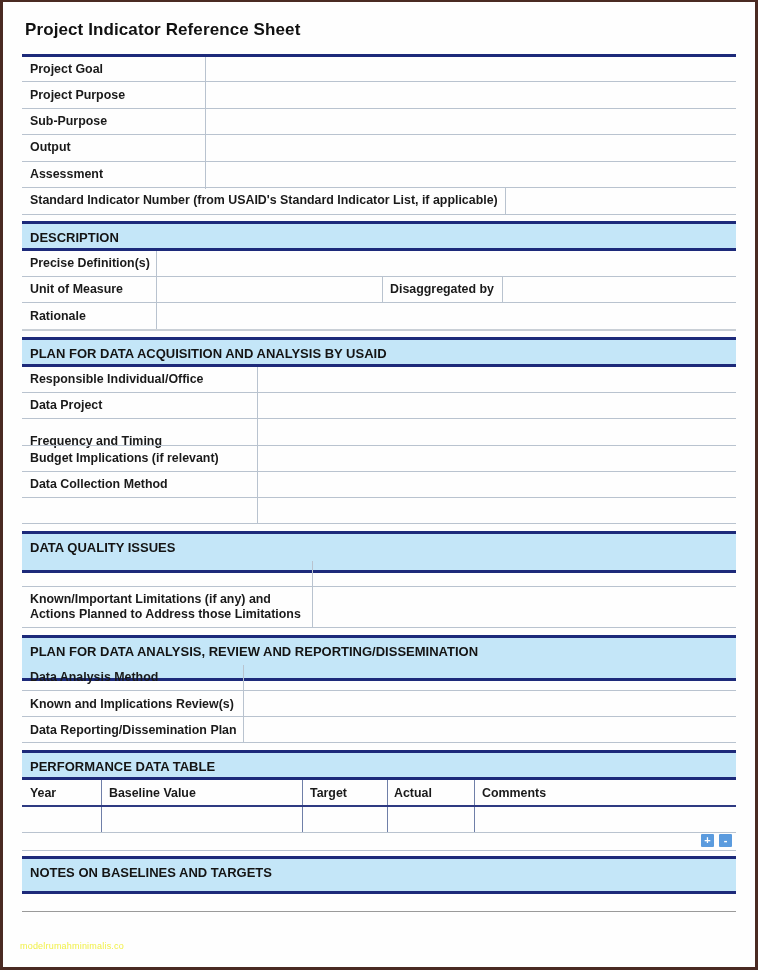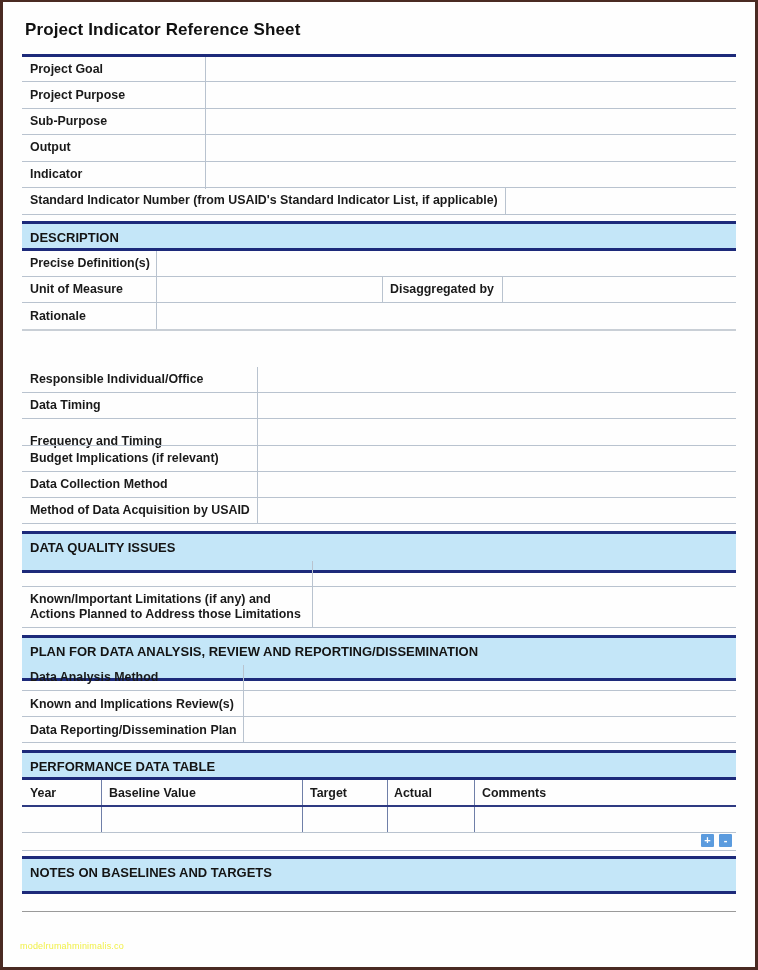--- a/index.html
+++ b/index.html
@@ -59,21 +59,21 @@
   <div class="rule-light" style="top:106px"></div>
 
   <div class="label" style="top:112px">Sub-Purpose</div>
   <div class="cell" style="left:203px; top:107px; width:530px; height:26px"></div>
   <div class="rule-light" style="top:132px"></div>
 
   <div class="label" style="top:138px">Output</div>
   <div class="cell" style="left:203px; top:133px; width:530px; height:26px"></div>
   <div class="rule-light" style="top:159px"></div>
 
-  <div class="label" style="top:165px">Indicator</div>
+  <div class="label" style="top:165px">Assessment</div>
   <div class="cell" style="left:203px; top:160px; width:530px; height:26px"></div>
   <div class="rule-light" style="top:185px"></div>
 
   <div class="label" style="top:191px">Standard Indicator Number (from USAID's Standard Indicator List, if applicable)</div>
   <div class="vline" style="left:502px; top:186px; height:26px"></div>
   <div class="cell" style="left:503px; top:186px; width:230px; height:26px"></div>
   <div class="rule-light" style="top:212px"></div>
 
   <div class="section" style="top:219px; height:30px">
     <span style="top:6px">DESCRIPTION</span>
@@ -89,43 +89,45 @@
   <div class="vline" style="left:379px; top:275px; height:26px"></div>
   <div class="label" style="left:387px; top:280px">Disaggregated by</div>
   <div class="vline" style="left:499px; top:275px; height:26px"></div>
   <div class="cell" style="left:500px; top:275px; width:233px; height:25px"></div>
   <div class="rule-light" style="top:300px"></div>
 
   <div class="label" style="top:307px">Rationale</div>
   <div class="cell" style="left:154px; top:301px; width:579px; height:26px"></div>
   <div class="rule-light" style="top:327px; height:2px; background:#c9cfd6"></div>
 
+  <div class="section" style="top:335px; height:30px">
+    <span style="top:6px">PLAN FOR DATA ACQUISITION AND ANALYSIS BY USAID</span>
+  </div>
   <div class="vline" style="left:254px; top:365px; height:157px"></div>
 
   <div class="label" style="top:370px">Responsible Individual/Office</div>
   <div class="cell" style="left:255px; top:365px; width:478px; height:25px"></div>
   <div class="rule-light" style="top:390px"></div>
 
-  <div class="label" style="top:396px">Data Timing</div>
+  <div class="label" style="top:396px">Data Project</div>
   <div class="cell" style="left:255px; top:391px; width:478px; height:25px"></div>
   <div class="rule-light" style="top:416px"></div>
 
   <div class="label" style="top:432px">Frequency and Timing</div>
   <div class="cell" style="left:255px; top:417px; width:478px; height:25px"></div>
   <div class="rule-light" style="top:443px"></div>
 
   <div class="label" style="top:449px">Budget Implications (if relevant)</div>
   <div class="cell" style="left:255px; top:444px; width:478px; height:25px"></div>
   <div class="rule-light" style="top:469px"></div>
 
   <div class="label" style="top:475px">Data Collection Method</div>
   <div class="cell" style="left:255px; top:470px; width:478px; height:25px"></div>
   <div class="rule-light" style="top:495px"></div>
 
-  <div class="label" style="top:501px">Method of Data Acquisition by USAID</div>
   <div class="cell" style="left:255px; top:496px; width:478px; height:25px"></div>
   <div class="rule-light" style="top:521px"></div>
 
   <div class="section" style="top:529px; height:42px">
     <span style="top:6px">DATA QUALITY ISSUES</span>
   </div>
   <div class="vline" style="left:309px; top:559px; height:67px"></div>
 
   <div class="cell" style="left:310px; top:559px; width:423px; height:25px"></div>
   <div class="rule-light" style="top:584px"></div>

